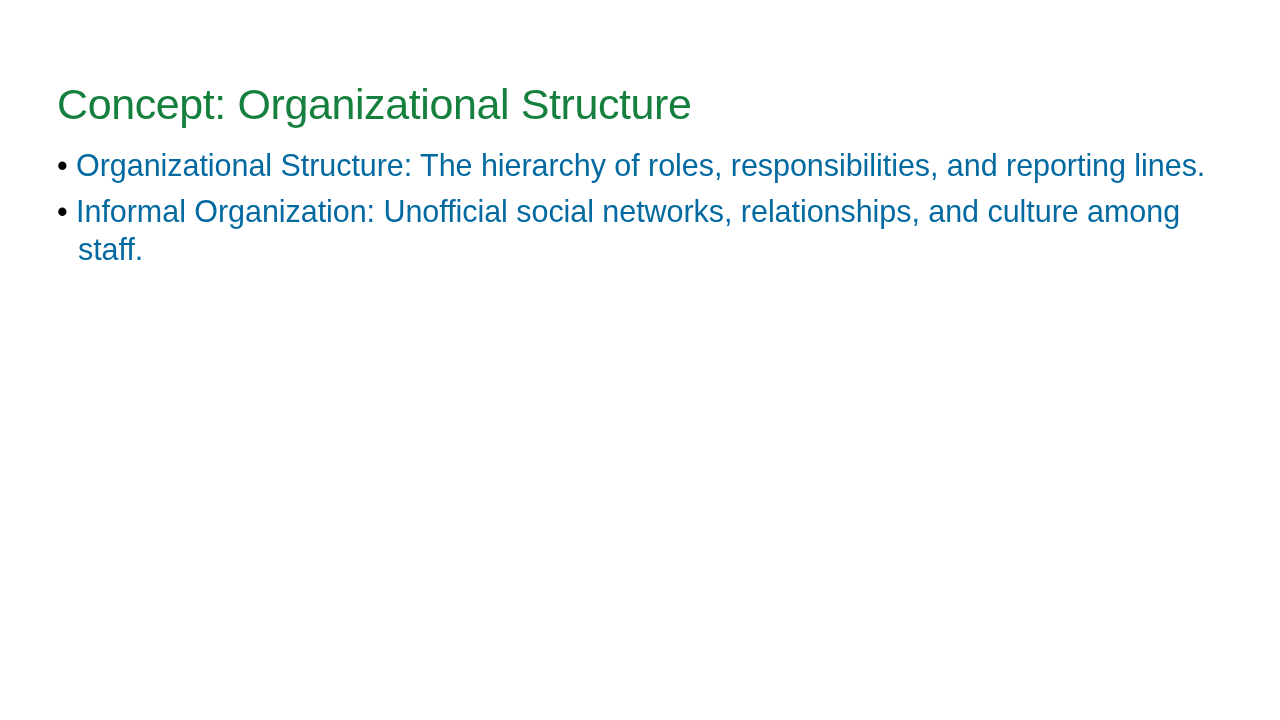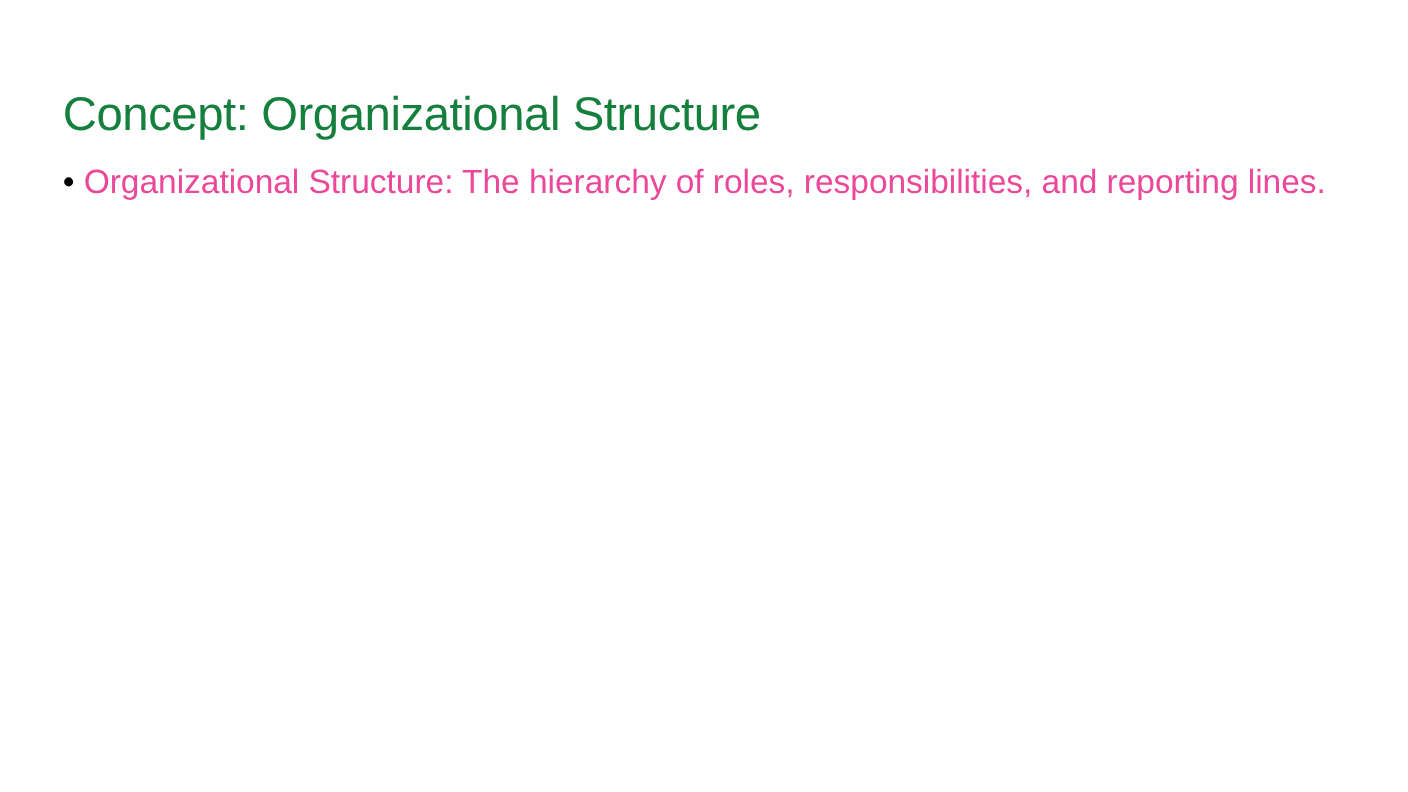--- a/index.html
+++ b/index.html
@@ -51,31 +51,32 @@
   }
   .bullet-item:last-child {
     margin-bottom: 0;
   }
   .bullet-dot {
     font-size: 30.5px;
     line-height: 38px;
     color: #000000;
   }
   .bullet-text {
-    color: #ec4899;
+    color: #0369a1;
   }
 </style>
 </head>
 <body>
 
 <div class="slide">
 
   <h1 class="slide-title">Concept: Organizational Structure</h1>
 
   <div class="body-block">
 
     <p class="bullet-item"><span class="bullet-dot">•</span> <span class="bullet-text">Organizational Structure: The hierarchy of roles, responsibilities, and reporting lines.</span></p>
 
 
+    <p class="bullet-item"><span class="bullet-dot">•</span> <span class="bullet-text">Informal Organization: Unofficial social networks, relationships, and culture among staff.</span></p>
 
   </div>
 
 </div>
 
 </body></html>

